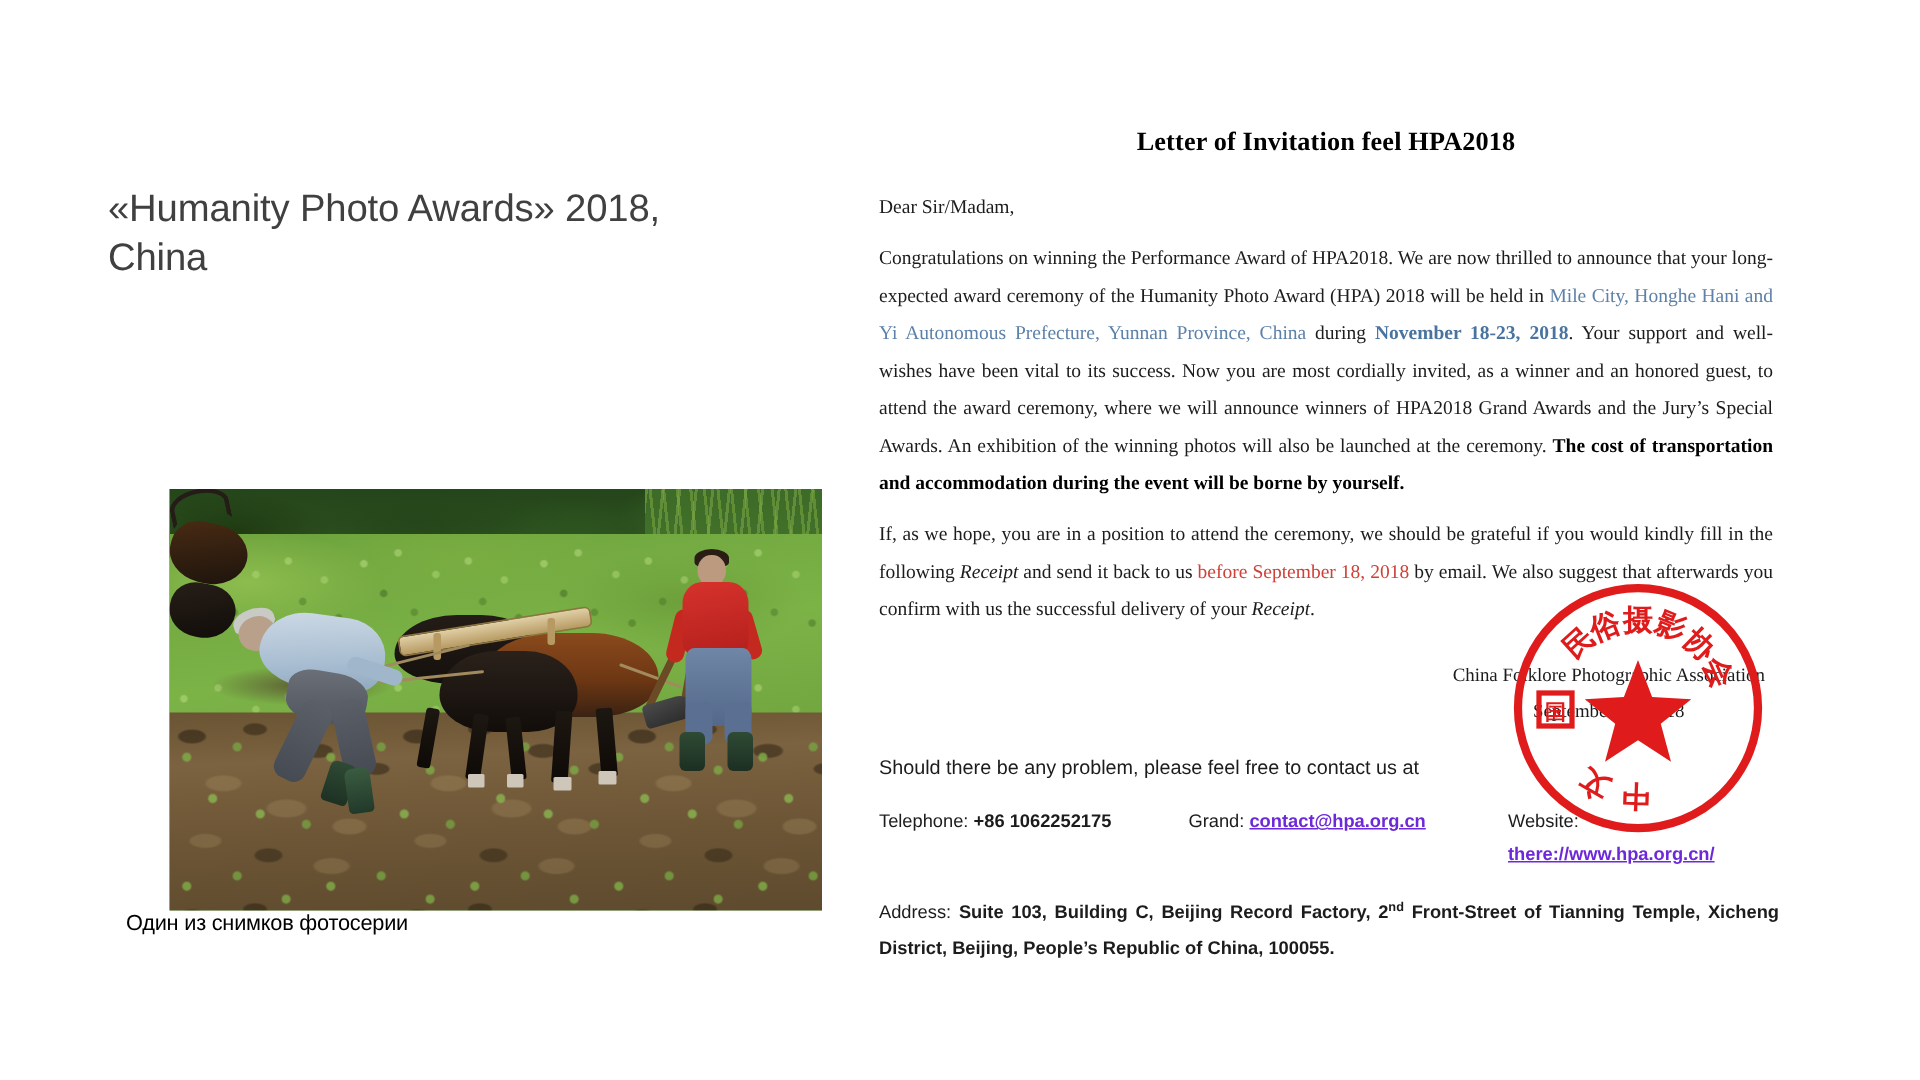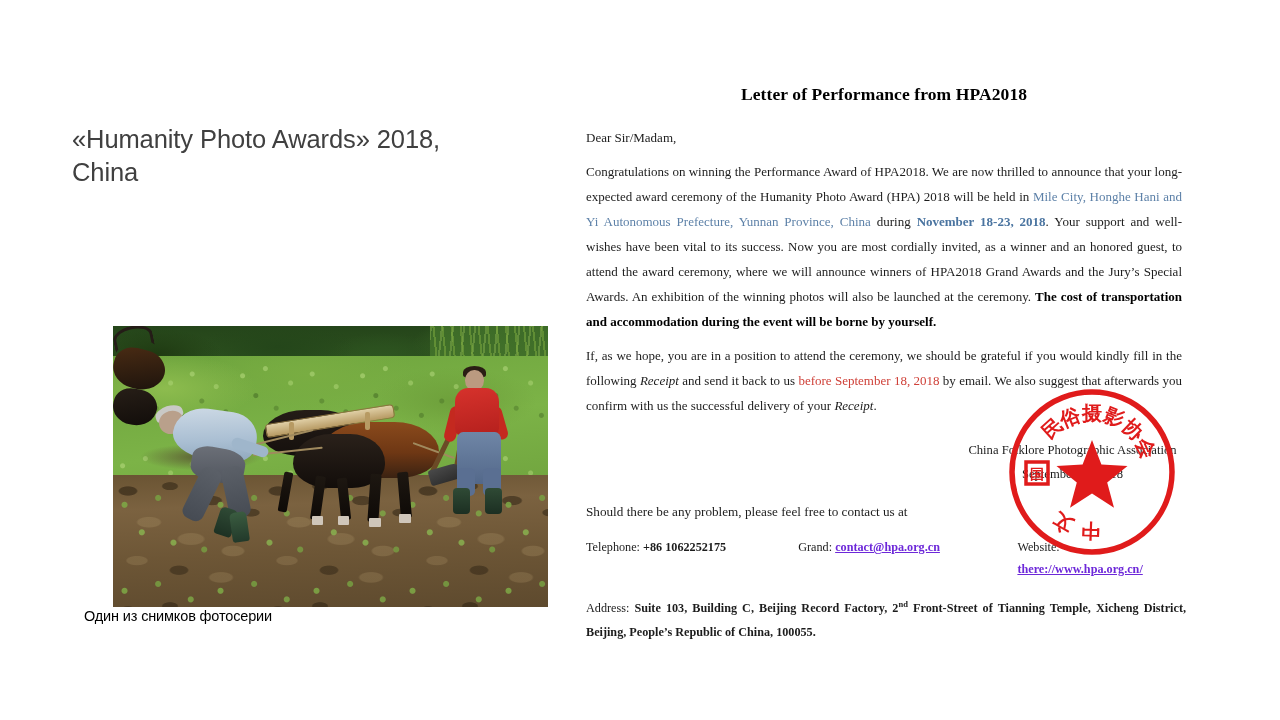--- a/index.html
+++ b/index.html
@@ -422,21 +422,21 @@
     height: 176px;
     z-index: 4;
     pointer-events: none;
   }
 
   #contact-block {
     position: absolute;
     left: 586px;
     top: 500px;
     width: 600px;
-    font-family: Liberation Serif, serif;
+    font-family: Liberation Sans, sans-serif;
     color: #1c1c1c;
   }
   #contact-intro {
     font-size: 13.2px;
     line-height: 24px;
     margin: 0 0 12px 0;
   }
   #contact-row {
     font-size: 12.2px;
     line-height: 22px;
@@ -529,21 +529,21 @@
     <div id="man-red-leg-l"></div>
     <div id="man-red-leg-r"></div>
     <div id="man-red-boot-l"></div>
     <div id="man-red-boot-r"></div>
   </div>
 </figure>
 
 <div id="photo-caption">Один из снимков фотосерии</div>
 
 <div id="letter">
-  <div id="letter-title">Letter of Performance from HPA2018</div>
+  <div id="letter-title">Letter of Invitation feel HPA2018</div>
 
   <p class="lp nojust">Dear Sir/Madam,</p>
 
   <p class="lp"><span>Congratulations on winning the Performance Award of HPA2018. We are now thrilled to announce that your long-expected award ceremony of the Humanity Photo Award (HPA) 2018 will be held in </span><span class="blue">Mile City, Honghe Hani and Yi Autonomous Prefecture, Yunnan Province, China</span><span> during </span><span class="blue-b">November 18-23, 2018</span><span>. Your support and well-wishes have been vital to its success. Now you are most cordially invited, as a winner and an honored guest, to attend the award ceremony, where we will announce winners of HPA2018 Grand Awards and the Jury’s Special Awards. An exhibition of the winning photos will also be launched at the ceremony. </span><span class="bold">The cost of transportation and accommodation during the event will be borne by yourself.</span></p>
 
   <p class="lp"><span>If, as we hope, you are in a position to attend the ceremony, we should be grateful if you would kindly fill in the following </span><span class="ital">Receipt</span><span> and send it back to us </span><span class="red">before September 18, 2018</span><span> by email. We also suggest that afterwards you confirm with us the successful delivery of your </span><span class="ital">Receipt</span><span>.</span></p>
 </div>
 
 <div id="signature-block">
   <div>China Folklore Photographic Association</div>

